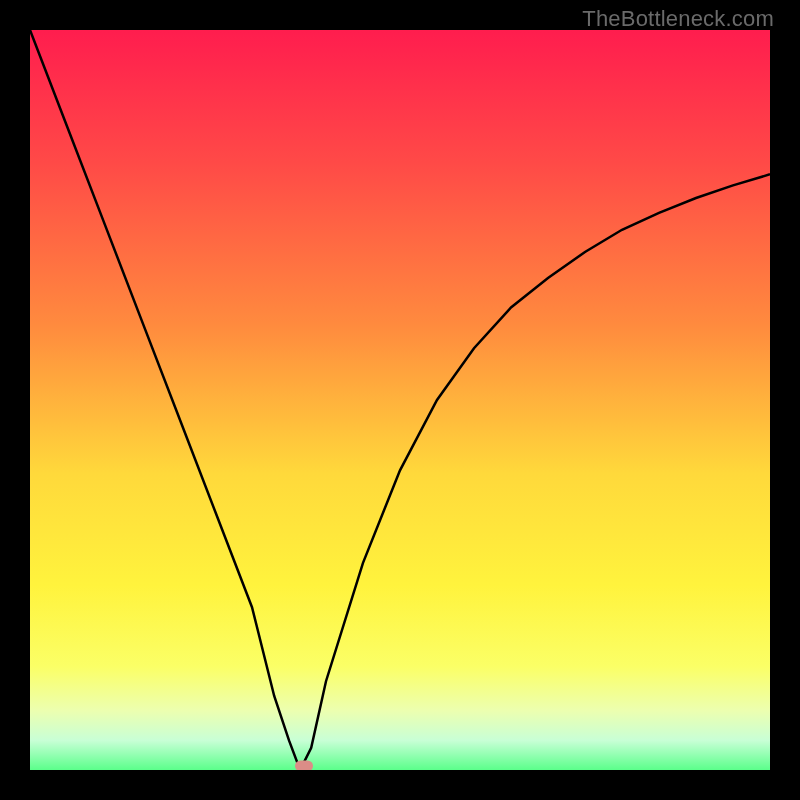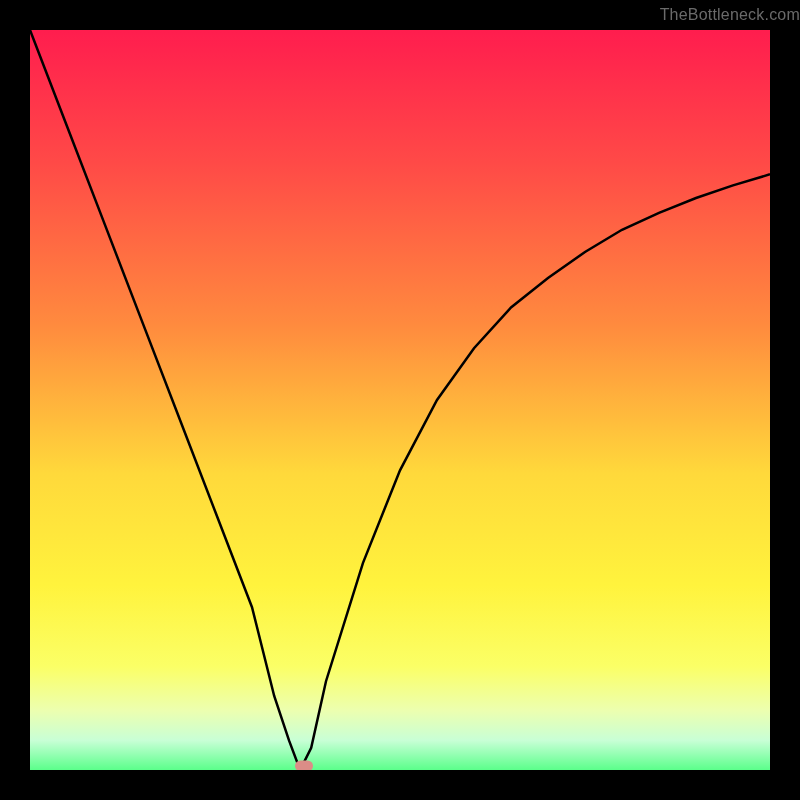--- a/index.html
+++ b/index.html
@@ -15,23 +15,23 @@
     position: absolute;
     left: 0;
     top: 0;
     width: 800px;
     height: 800px;
     background: #000;
   }
   .watermark {
     position: absolute;
     top: 6px;
-    right: 0;
+    right: 26px;
     color: #6a6a6a;
-    font-size: 16px;
+    font-size: 22px;
     font-weight: 500;
     letter-spacing: 0.2px;
     z-index: 10;
   }
   .plot {
     position: absolute;
     left: 30px;
     top: 30px;
     width: 740px;
     height: 740px;

